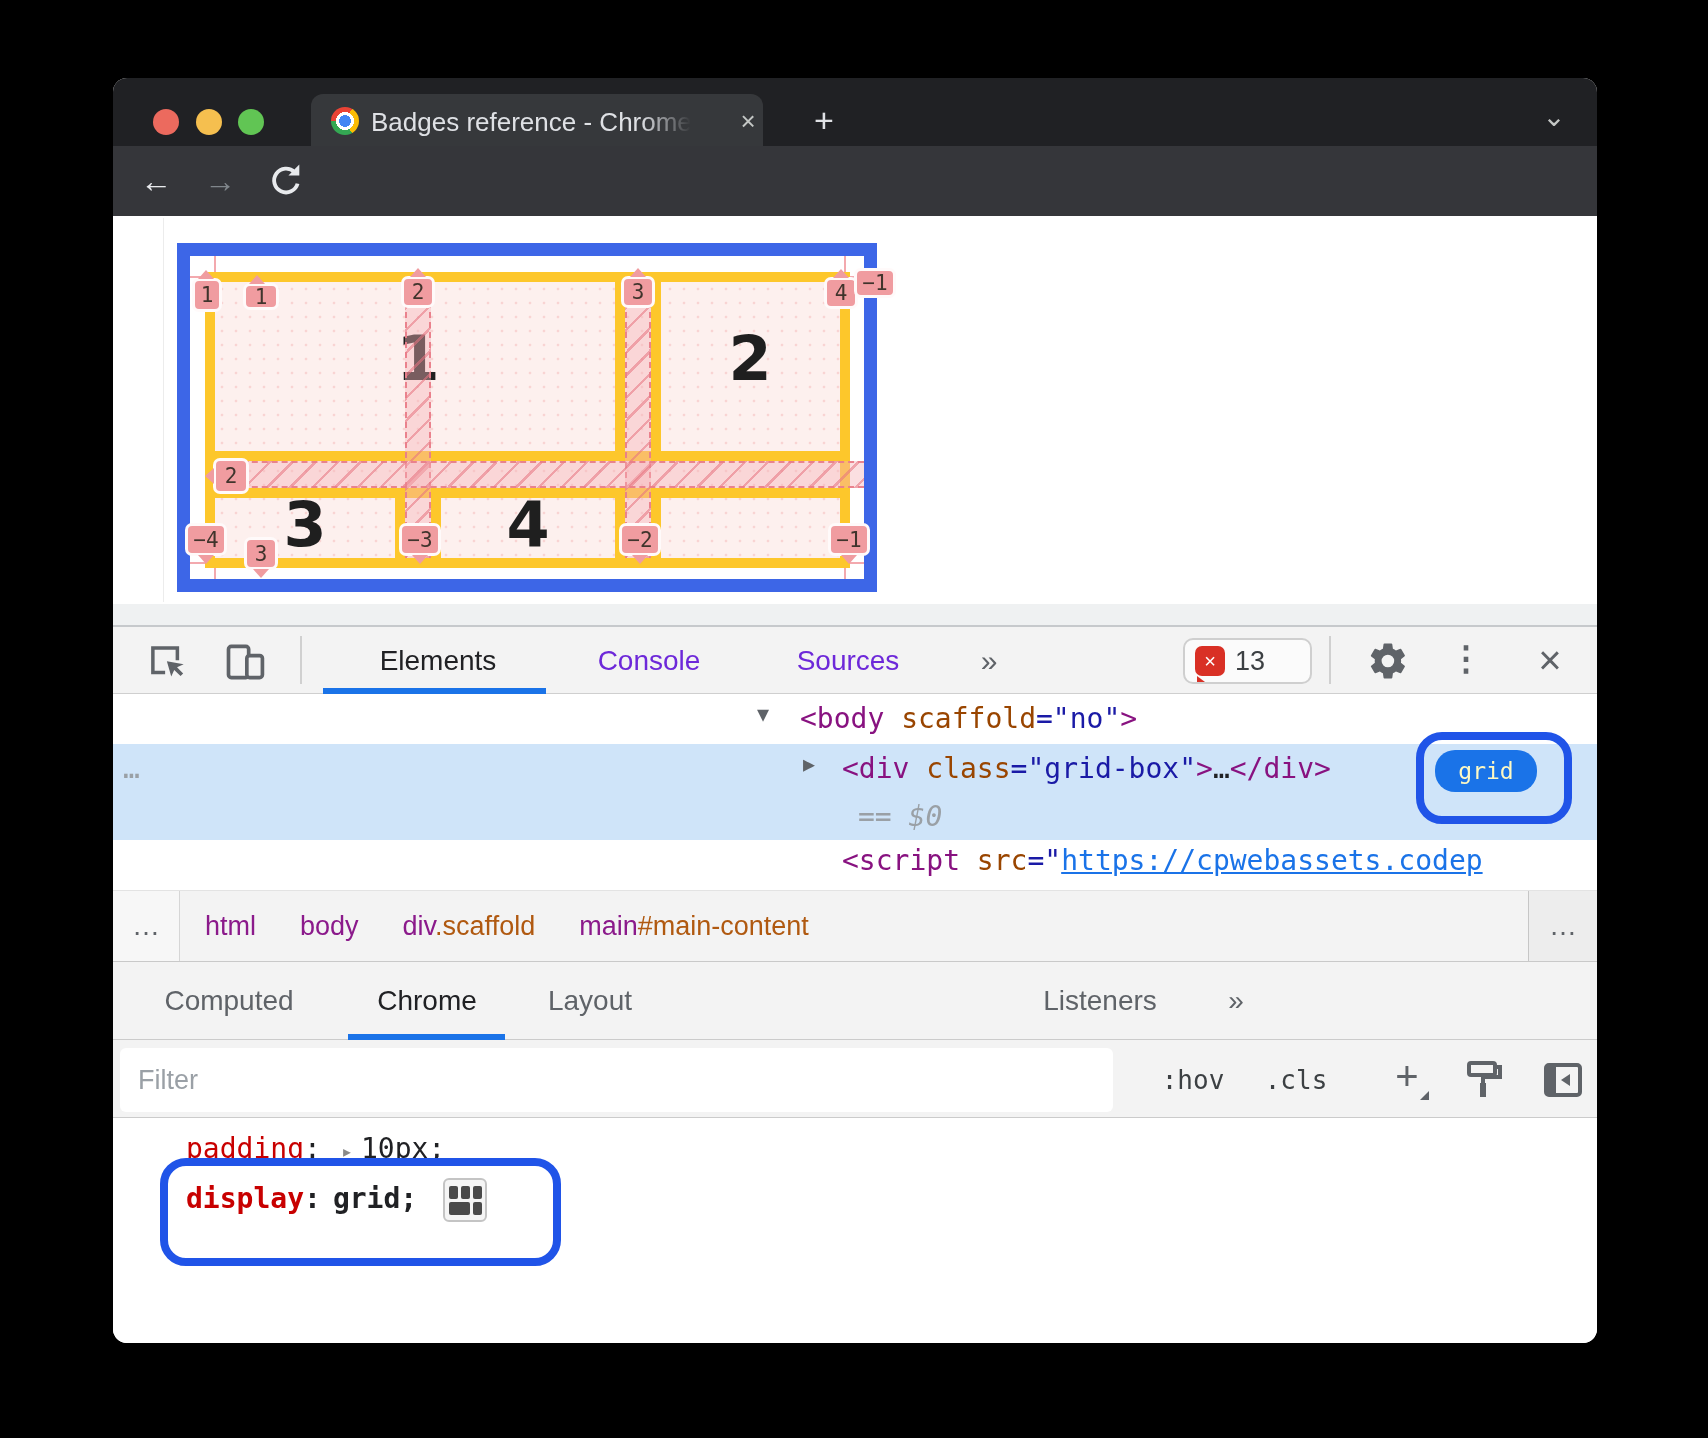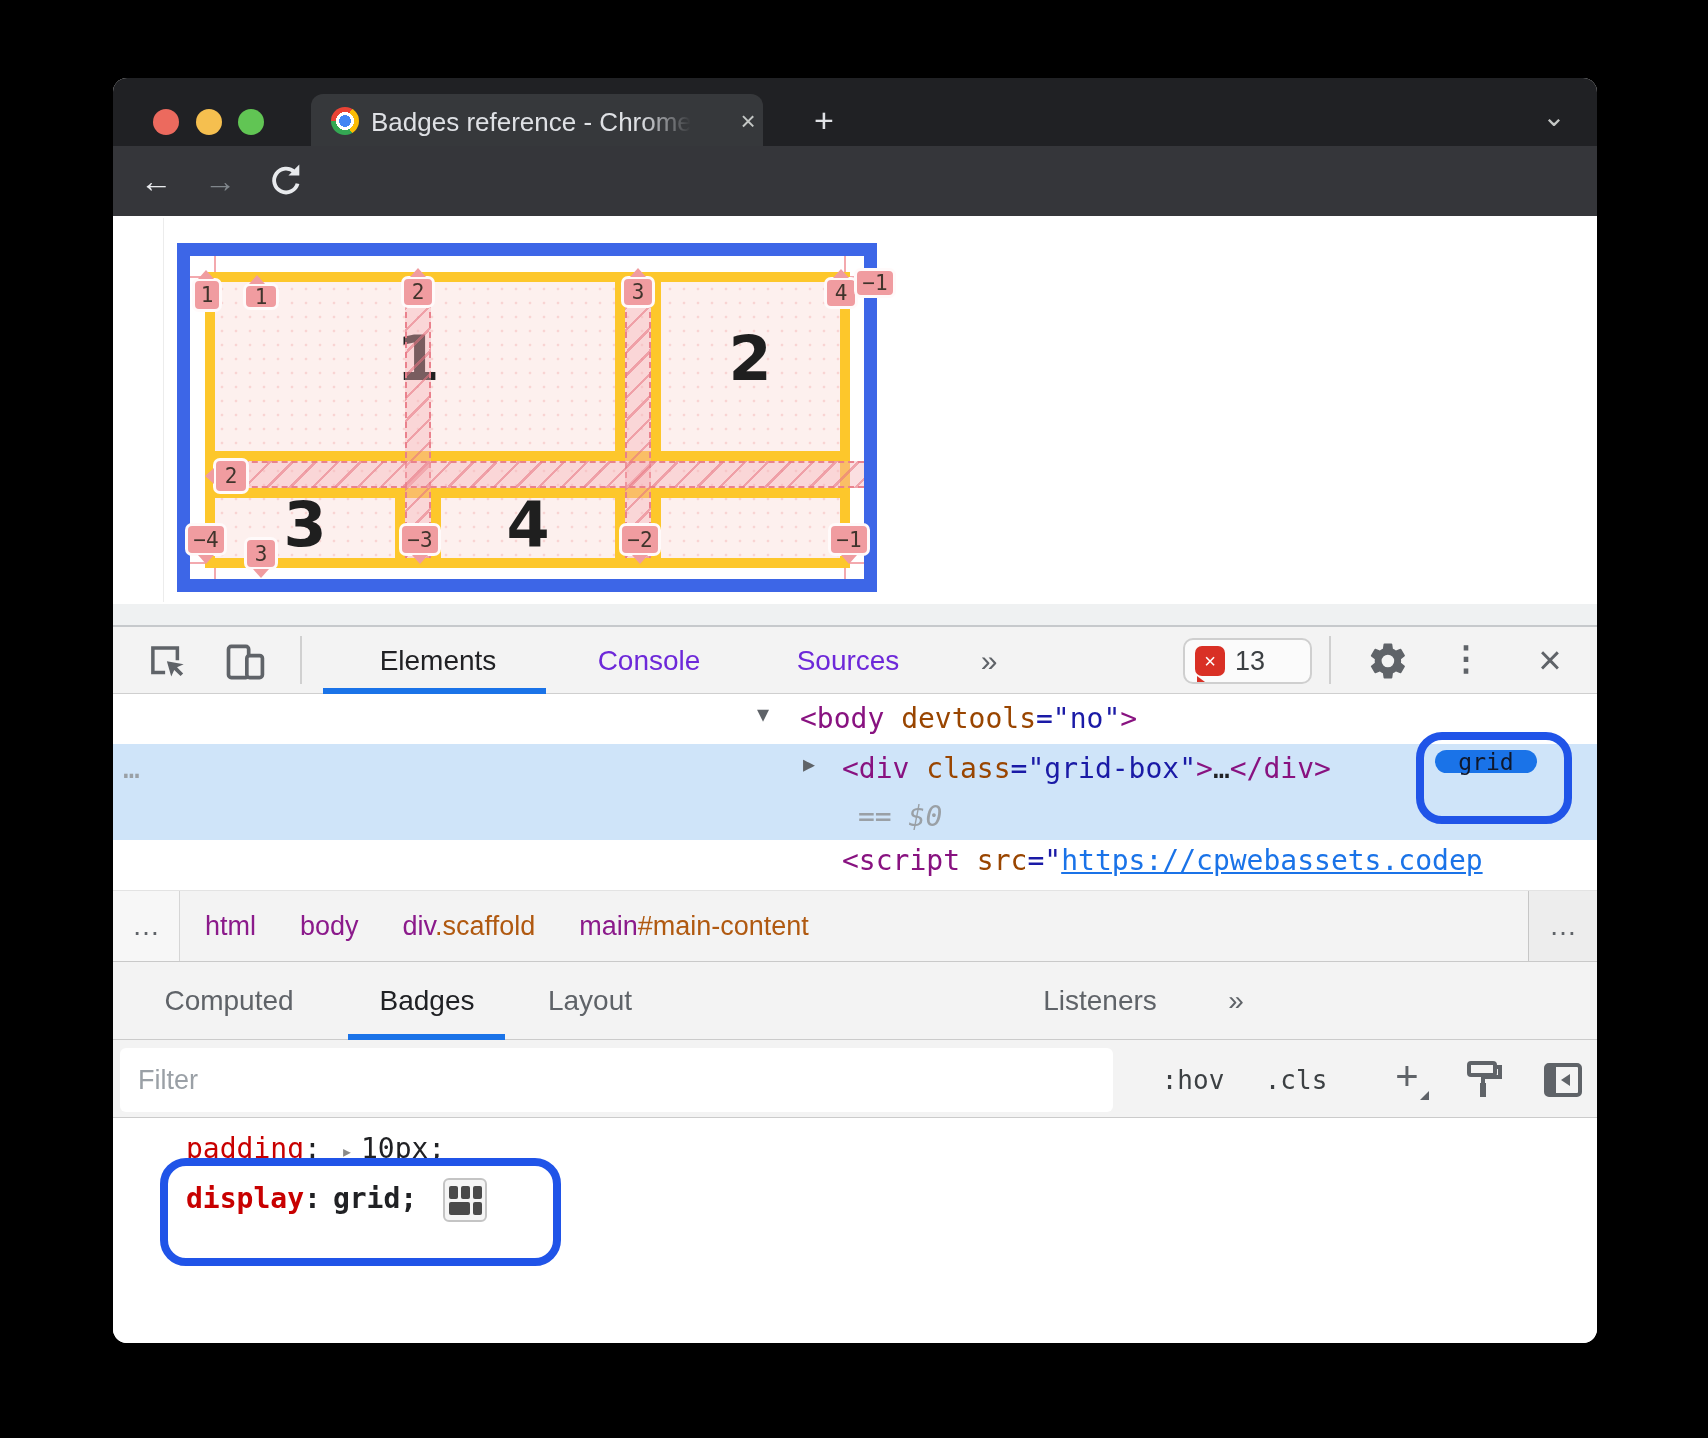--- a/index.html
+++ b/index.html
@@ -76,22 +76,22 @@
   .erricon::after{content:"";position:absolute;left:2px;bottom:-6px;border:6px solid rgba(0,0,0,0);
     border-bottom:none;border-left:8px solid #D93025;}
   .errcount{font-size:27px;color:#3C4043;}
 
   .mono{font-family:"DejaVu Sans Mono",monospace;}
   .domrow{left:0;width:1484px;height:36px;font-size:28px;white-space:nowrap;z-index:2;}
   .sel{left:0;top:666px;width:1484px;height:96px;background:#CFE4F9;z-index:1;}
   .t-tag{color:#881280;} .t-attr{color:#994500;} .t-val{color:#1A1AA6;} .t-dark{color:#202124;}
   .t-gray{color:#9AA0A6;} .t-link{color:#1A73E8;text-decoration:underline;}
   .tree-arrow{color:#5F6368;font-size:20px;display:inline-block;width:34px;}
-  .gridbadge{left:1322px;top:672px;width:102px;height:23px;background:#1A73E8;border-radius:20px;
-    color:#0f172a;font-size:23px;display:flex;align-items:center;justify-content:center;z-index:3;}
+  .gridbadge{left:1322px;top:672px;width:102px;height:42px;background:#1A73E8;border-radius:20px;
+    color:#fef9c3;font-size:23px;display:flex;align-items:center;justify-content:center;z-index:3;}
   .ring{border:8px solid #2054E8;border-radius:26px;z-index:10;pointer-events:none;background:rgba(0,0,0,0);}
 
   .crumbbar{left:0;top:812px;width:1484px;height:72px;background:#F3F3F3;border-top:1px solid #E3E3E3;
     border-bottom:1px solid #C9C9C9;box-sizing:border-box;}
   .crumb-left{left:0;top:813px;width:67px;height:70px;background:#F7F7F7;border-right:1px solid #D6D6D6;
     color:#5F6368;font-size:28px;display:flex;align-items:center;justify-content:center;box-sizing:border-box;}
   .crumb-right{left:1415px;top:813px;width:69px;height:70px;background:#EDEDED;border-left:1px solid #C6C6C6;
     color:#5F6368;font-size:28px;display:flex;align-items:center;justify-content:center;box-sizing:border-box;z-index:2;}
   .crumbrow{left:92px;top:813px;width:1323px;height:70px;display:flex;align-items:center;gap:44px;
     overflow:hidden;white-space:nowrap;font-size:27px;}
@@ -271,21 +271,21 @@
     <svg width="42" height="42" viewBox="0 0 24 24">
           <path fill="#5F6368" d="M19.4 13c.05-.33.08-.66.08-1s-.03-.67-.08-1l2.1-1.65a.5.5 0 0 0 .12-.64l-2-3.46a.5.5 0 0 0-.61-.22l-2.48 1a7.1 7.1 0 0 0-1.72-1l-.37-2.65A.5.5 0 0 0 13.94 2h-4a.5.5 0 0 0-.5.43L9.08 5.07a7.1 7.1 0 0 0-1.72 1l-2.48-1a.5.5 0 0 0-.6.22l-2 3.46a.5.5 0 0 0 .11.64L4.5 11c-.05.33-.08.66-.08 1s.03.67.08 1l-2.1 1.65a.5.5 0 0 0-.12.64l2 3.46c.13.23.4.31.61.22l2.48-1c.53.41 1.1.75 1.72 1l.37 2.65c.04.25.25.43.5.43h4c.25 0 .46-.18.5-.43l.36-2.65a7.1 7.1 0 0 0 1.72-1l2.48 1c.22.09.48 0 .6-.22l2-3.46a.5.5 0 0 0-.11-.64zM11.94 15.6a3.6 3.6 0 1 1 0-7.2 3.6 3.6 0 0 1 0 7.2z"></path>
         </svg>
   </span>
   <div class="abs" style="left:1336px;top:560px;width:34px;height:44px;color:#5F6368;font-size:34px;font-weight:bold;text-align:center;">⋮</div>
   <div class="abs" style="left:1416px;top:560px;width:42px;height:44px;color:#5F6368;font-size:40px;text-align:center;line-height:44px;">×</div>
 
   <div class="abs sel"></div>
   <div class="abs domrow mono" style="top:624px;">
     <span style="position:absolute;left:644px;" class="tree-arrow">▼</span>
-    <span style="position:absolute;left:687px;"><span class="t-tag">&lt;body</span><span class="t-attr"> devtools</span><span class="t-val">="no"</span><span class="t-tag">&gt;</span></span>
+    <span style="position:absolute;left:687px;"><span class="t-tag">&lt;body</span><span class="t-attr"> scaffold</span><span class="t-val">="no"</span><span class="t-tag">&gt;</span></span>
   </div>
   <div class="abs domrow mono" style="top:674px;">
     <span style="position:absolute;left:10px;" class="t-gray">…</span>
     <span style="position:absolute;left:690px;" class="tree-arrow">▶</span>
     <span style="position:absolute;left:729px;"><span class="t-tag">&lt;div</span><span class="t-attr"> class</span><span class="t-val">="grid-box"</span><span class="t-tag">&gt;</span><span class="t-dark">…</span><span class="t-tag">&lt;/div&gt;</span></span>
   </div>
   <div class="abs gridbadge mono">grid</div>
   <div class="abs ring" style="left:1303px;top:654px;width:140px;height:76px;"></div>
   <div class="abs domrow mono" style="top:722px;">
     <span style="position:absolute;left:745px;" class="t-gray"><span>==</span>&nbsp;<span style="font-style:italic;">$0</span></span>
@@ -299,21 +299,21 @@
   <div class="abs crumbrow">
     <span><span class="cr-tag">html</span><span class="cr-sfx"></span></span>
     <span><span class="cr-tag">body</span><span class="cr-sfx"></span></span>
     <span><span class="cr-tag">div</span><span class="cr-sfx">.scaffold</span></span>
     <span><span class="cr-tag">main</span><span class="cr-sfx">#main-content</span></span>
   </div>
   <div class="abs crumb-right">…</div>
 
   <div class="abs panesbar"></div>
   <div class="abs pane-tab" style="left:116px;">Computed</div>
-  <div class="abs pane-tab active" style="left:314px;">Badges</div>
+  <div class="abs pane-tab active" style="left:314px;">Chrome</div>
   <div class="abs pane-underline"></div>
   <div class="abs pane-tab" style="left:477px;">Layout</div>
   <div class="abs pane-tab" style="left:987px;">Listeners</div>
   <div class="abs pane-tab more-g" style="left:1123px;">»</div>
 
   <div class="abs filterbar"></div>
   <input class="abs filterinput" placeholder="Filter" style="">
   <div class="abs ftxt" style="left:1080px;">:hov</div>
   <div class="abs ftxt" style="left:1183px;">.cls</div>
   <div class="abs plusbtn">+</div>

